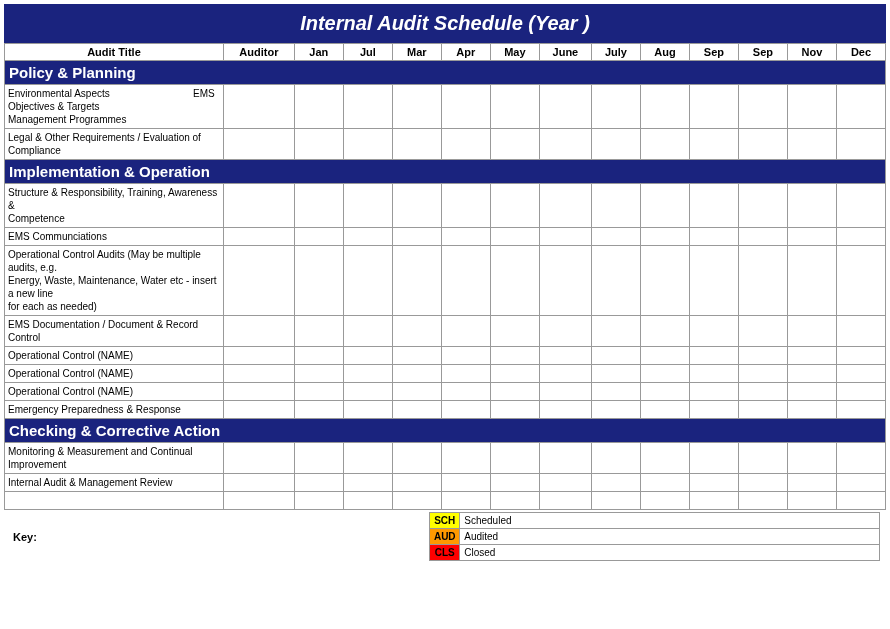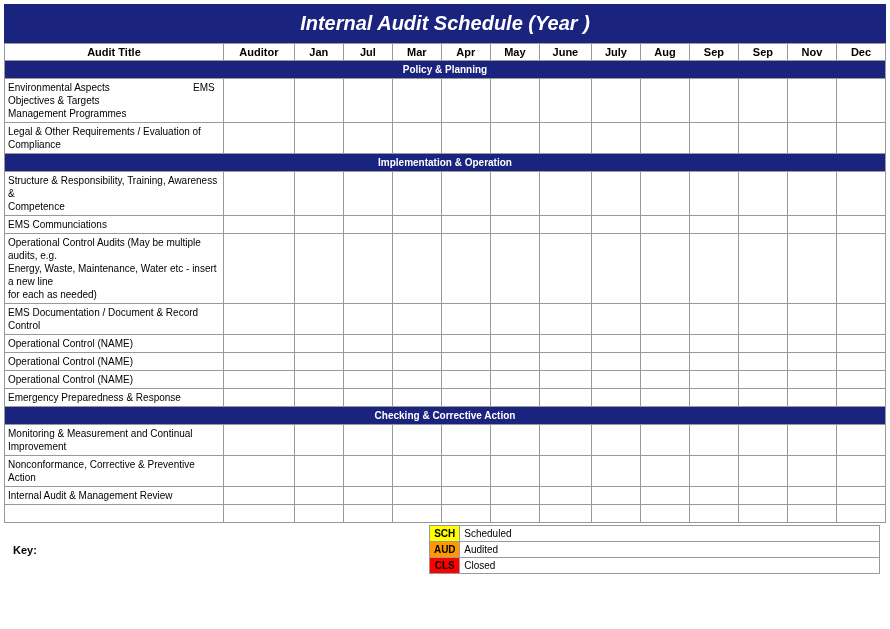--- a/index.html
+++ b/index.html
@@ -33,23 +33,22 @@
       margin-left: 9px;
     }
     .header-row th {
       background: #ffffff;
       font-weight: bold;
     }
     .section-row td {
       background: #1a237e;
       color: #fff;
       font-weight: bold;
-      font-size: 10px;
+      font-size: 15px;
       padding: 3px 4px;
-      text-align: center;
     }
     .data-row td {
       background: #fff;
       font-size: 10px;
     }
     .bottom-key { display: flex; justify-content: flex-end; align-items: flex-start; padding: 2px 6px; }
   </style>
 </head>
 <body>
 
@@ -260,36 +259,20 @@
           <td style="height: 18px;"></td>
           <td style="height: 18px;"></td>
           <td style="height: 18px;"></td>
           <td style="height: 18px;"></td>
         </tr>
         <tr class="section-row">
           <td colspan="14">Checking &amp; Corrective Action</td>
         </tr>
         <tr class="data-row">
           <td style="white-space: pre-wrap; line-height: 1.3;">Monitoring &amp; Measurement and Continual Improvement</td>
-          <td></td>
-          <td style="height: 18px;"></td>
-          <td style="height: 18px;"></td>
-          <td style="height: 18px;"></td>
-          <td style="height: 18px;"></td>
-          <td style="height: 18px;"></td>
-          <td style="height: 18px;"></td>
-          <td style="height: 18px;"></td>
-          <td style="height: 18px;"></td>
-          <td style="height: 18px;"></td>
-          <td style="height: 18px;"></td>
-          <td style="height: 18px;"></td>
-          <td style="height: 18px;"></td>
-        </tr>
-        <tr class="data-row">
-          <td style="white-space: pre-wrap; line-height: 1.3;">Nonconformance, Corrective &amp; Preventive Action</td>
           <td></td>
           <td style="height: 18px;"></td>
           <td style="height: 18px;"></td>
           <td style="height: 18px;"></td>
           <td style="height: 18px;"></td>
           <td style="height: 18px;"></td>
           <td style="height: 18px;"></td>
           <td style="height: 18px;"></td>
           <td style="height: 18px;"></td>
           <td style="height: 18px;"></td>

